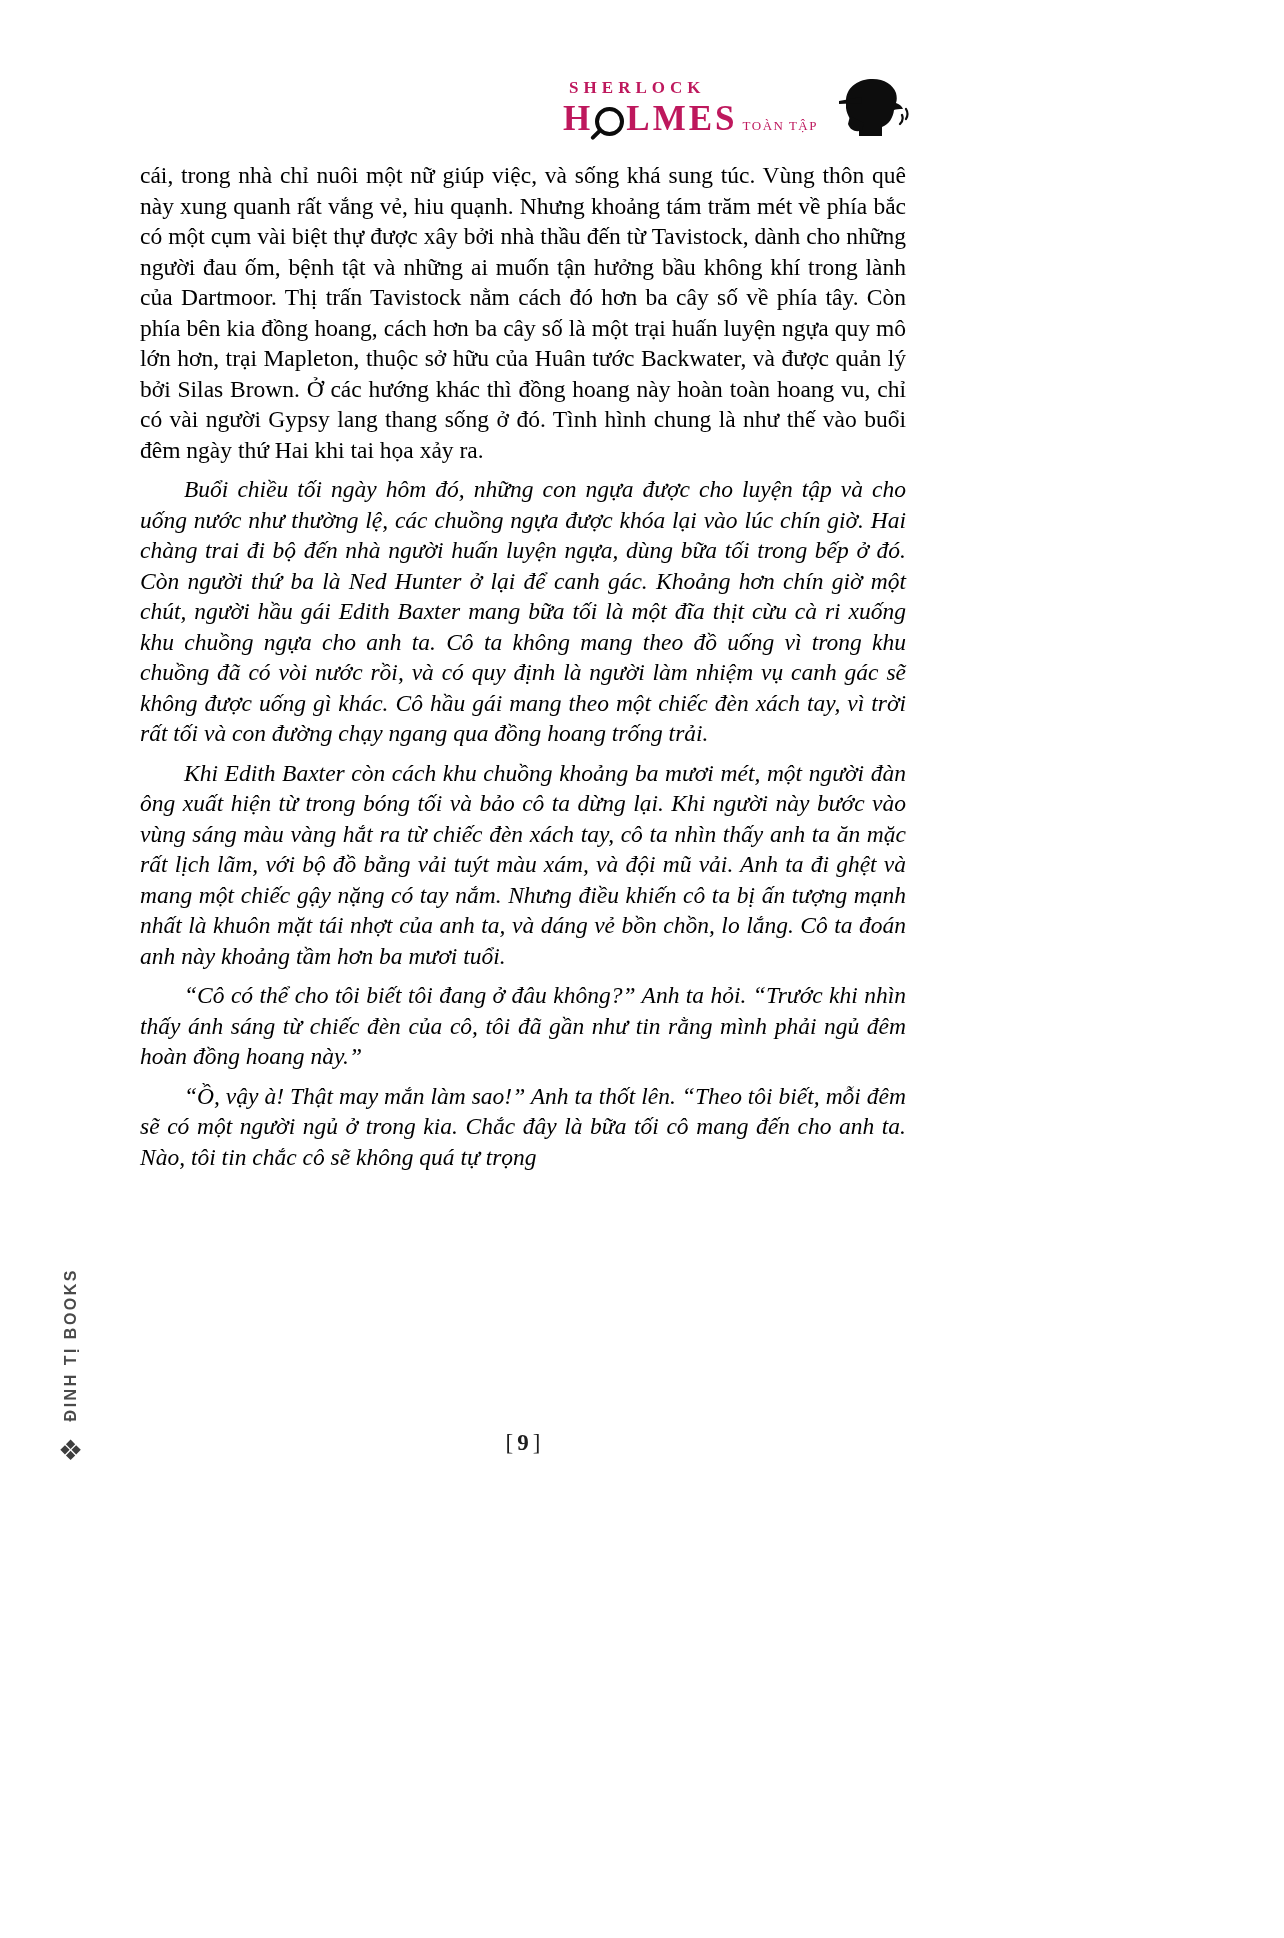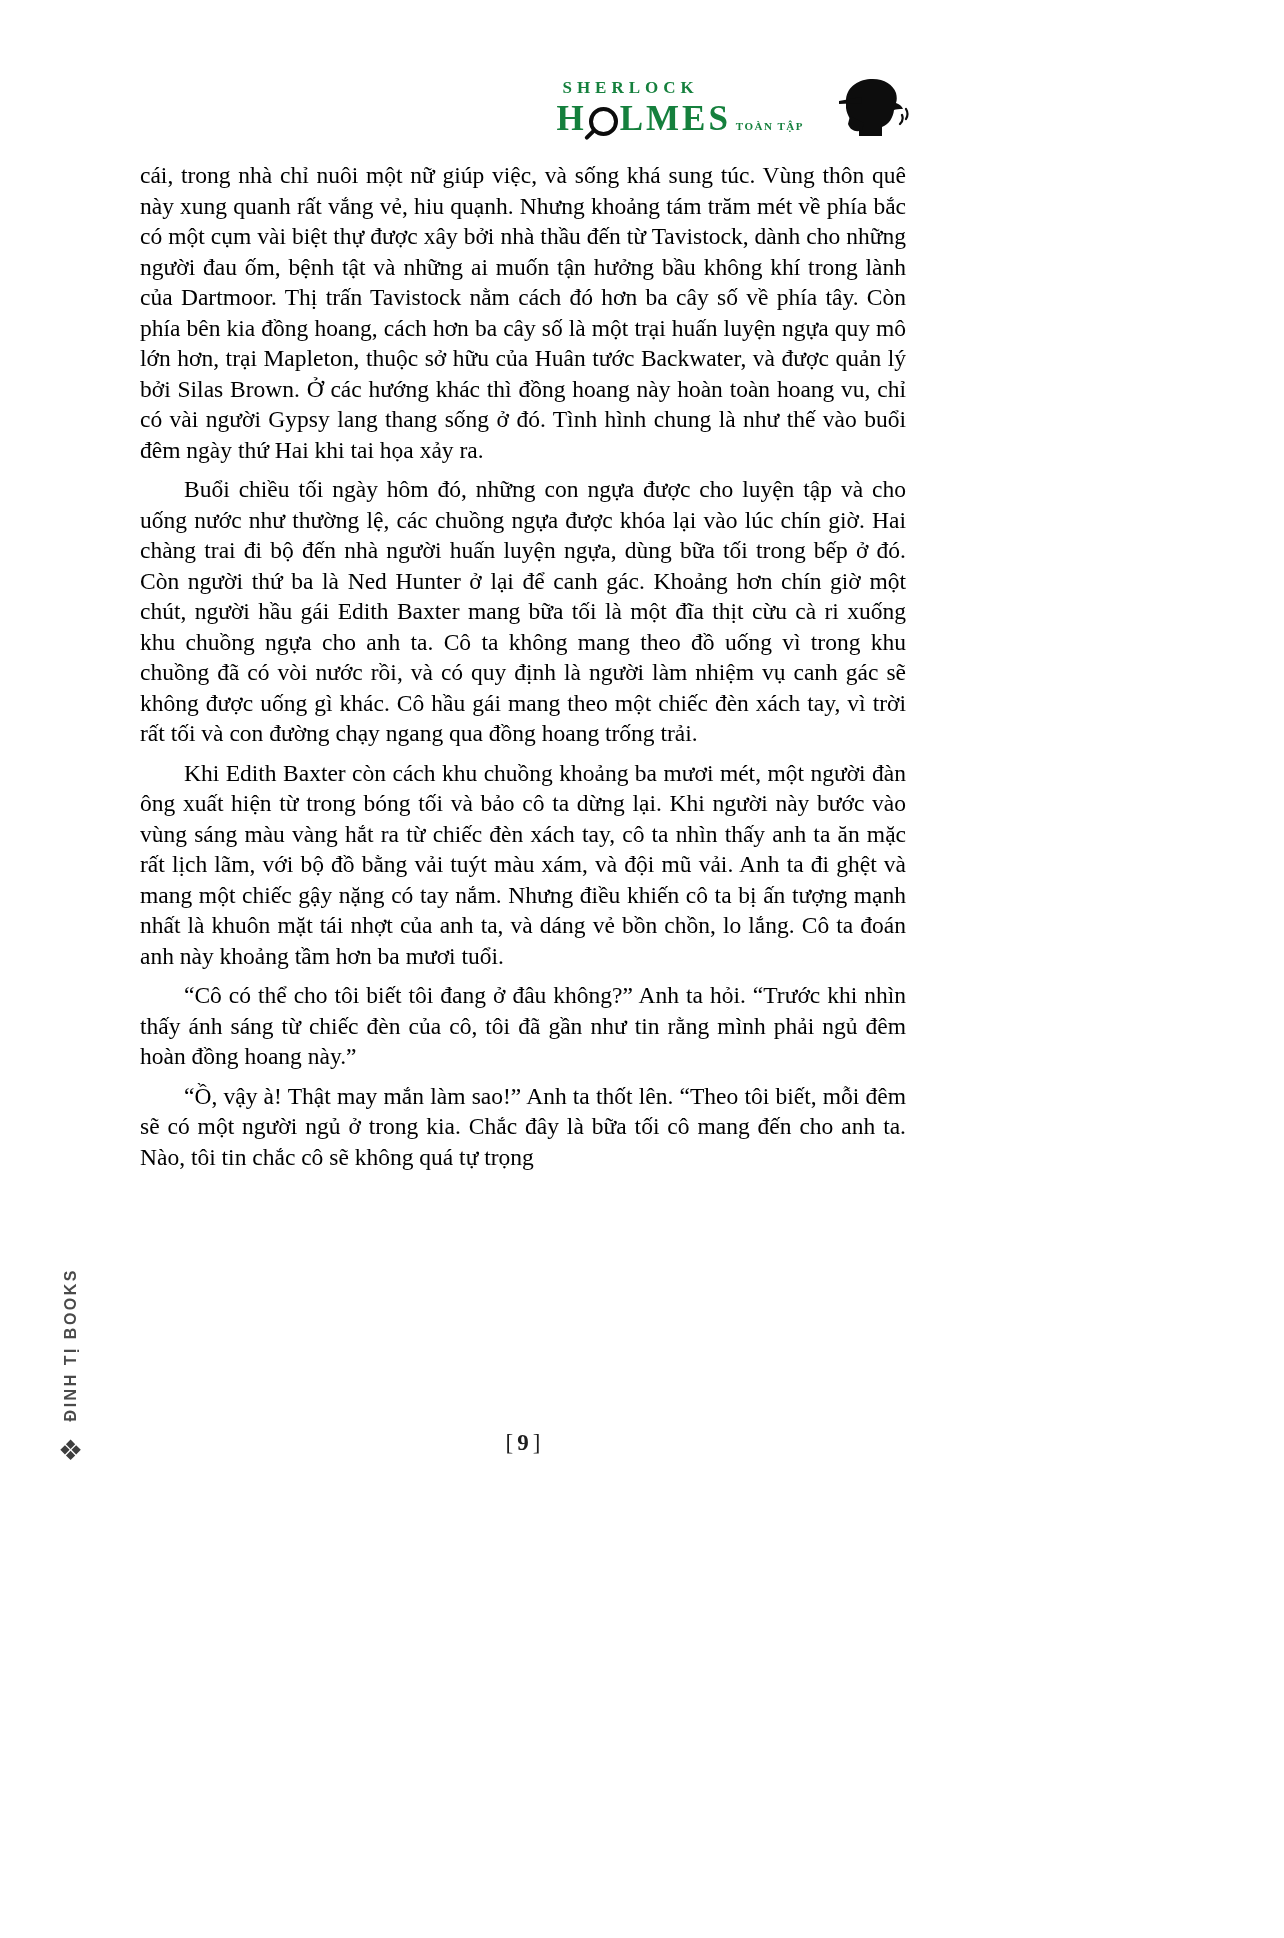--- a/index.html
+++ b/index.html
@@ -14,22 +14,22 @@
     overflow: hidden;
   }
 
   
   .brand {
     position: absolute;
     top: 72px;
     right: 374px;
     display: flex;
     align-items: center;
-    gap: 26px;
-    color: #15803d;
+    gap: 12px;
+    color: #be185d;
   }
   .brand-text { text-align: left; }
   .brand-top {
     font-size: 17px;
     font-weight: 600;
     letter-spacing: 5px;
     margin-left: 6px;
   }
   .brand-bottom { display: flex; align-items: baseline; margin-top: 3px; }
   .brand-h {
@@ -54,40 +54,40 @@
     position: absolute;
     width: 4px;
     height: 13px;
     background: #0c0c0c;
     left: -5px;
     bottom: -9px;
     transform: rotate(45deg);
     border-radius: 2px;
   }
   .brand-suffix {
-    font-size: 11px;
-    font-weight: 700;
+    font-size: 13px;
+    font-weight: 400;
     letter-spacing: 1.5px;
     margin-left: 5px;
   }
   .silhouette { width: 80px; height: 70px; }
 
   
   .body-text {
     position: absolute;
     left: 140px;
     top: 160px;
     width: 766px;
     font-size: 23.5px;
     line-height: 30.5px;
     text-align: justify;
     color: #000000;
   }
   .body-text p { margin: 0 0 9px 0; }
-  .body-text p.indent { text-indent: 44px; }
+  .body-text p.indent { text-indent: 44px; font-style: italic; }
 
   
   .publisher {
     position: absolute;
     left: 58px;
     top: 1268px;
     display: flex;
     flex-direction: column;
     align-items: center;
     gap: 16px;

